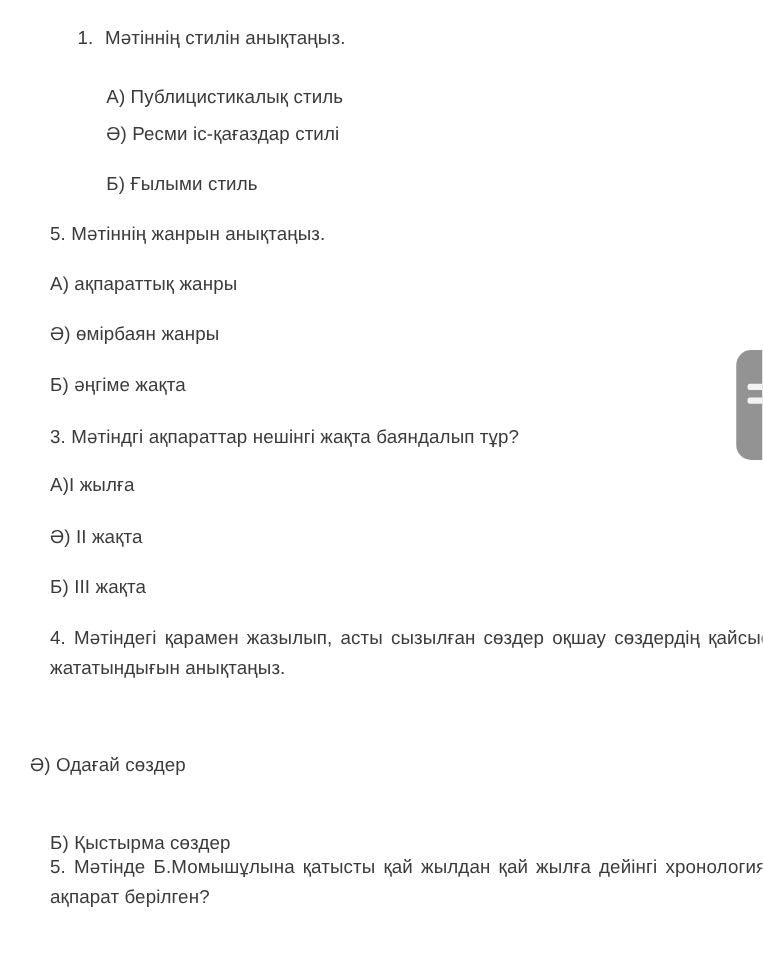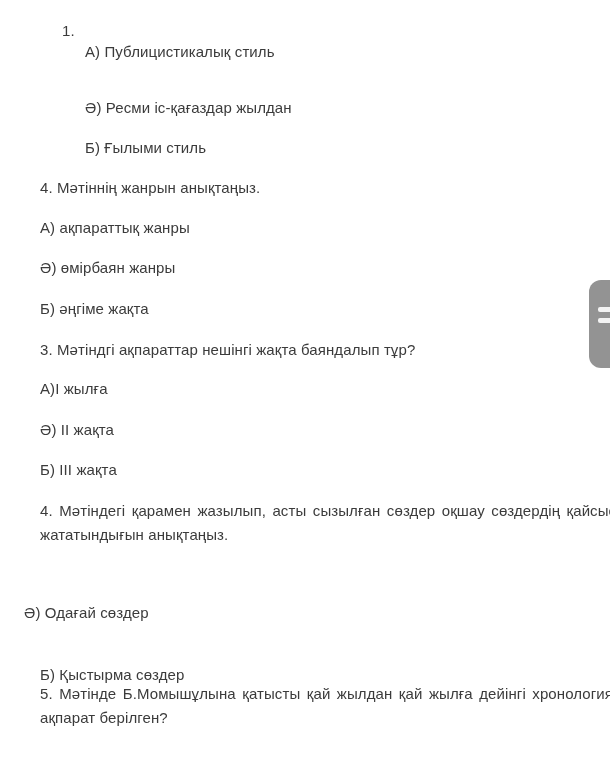--- a/index.html
+++ b/index.html
@@ -51,25 +51,26 @@
     border-radius: 2px 0 0 2px;
   }
   .hbar2 { top: 38px; }
 </style>
 </head>
 <body>
 
 <div class="page">
 
   <div class="ln" style="left:62px; top:23px">1.</div>
-  <div class="ln" style="left:85px; top:44px">А) Публицистикалық стиль</div>
-  <div class="ln" style="left:85px; top:100px">Ә) Ресми іс-қағаздар жылдан</div>
+  <div class="ln" style="left:84px; top:23px">Мәтіннің стилін анықтаңыз.</div>
+  <div class="ln" style="left:85px; top:70px">А) Публицистикалық стиль</div>
+  <div class="ln" style="left:85px; top:100px">Ә) Ресми іс-қағаздар стилі</div>
   <div class="ln" style="left:85px; top:140px">Б) Ғылыми стиль</div>
 
-  <div class="ln" style="left:40px; top:180px">4. Мәтіннің жанрын анықтаңыз.</div>
+  <div class="ln" style="left:40px; top:180px">5. Мәтіннің жанрын анықтаңыз.</div>
   <div class="ln" style="left:40px; top:260px">Ә) өмірбаян жанры</div>
   <div class="ln" style="left:40px; top:220px">А) ақпараттық жанры</div>
   <div class="ln" style="left:40px; top:301px">Б) әңгіме жақта</div>
 
   <div class="ln" style="left:40px; top:342px">3. Мәтіндгі ақпараттар нешінгі жақта баяндалып тұр?</div>
   <div class="ln" style="left:40px; top:381px">А)I жылға</div>
   <div class="ln" style="left:40px; top:422px">Ә) II жақта</div>
   <div class="ln" style="left:40px; top:462px">Б) III жақта</div>
 
   <div class="ln just" style="left:40px; top:503px">4. Мәтіндегі қарамен жазылып, асты сызылған сөздер оқшау сөздердің қайсысына</div>

